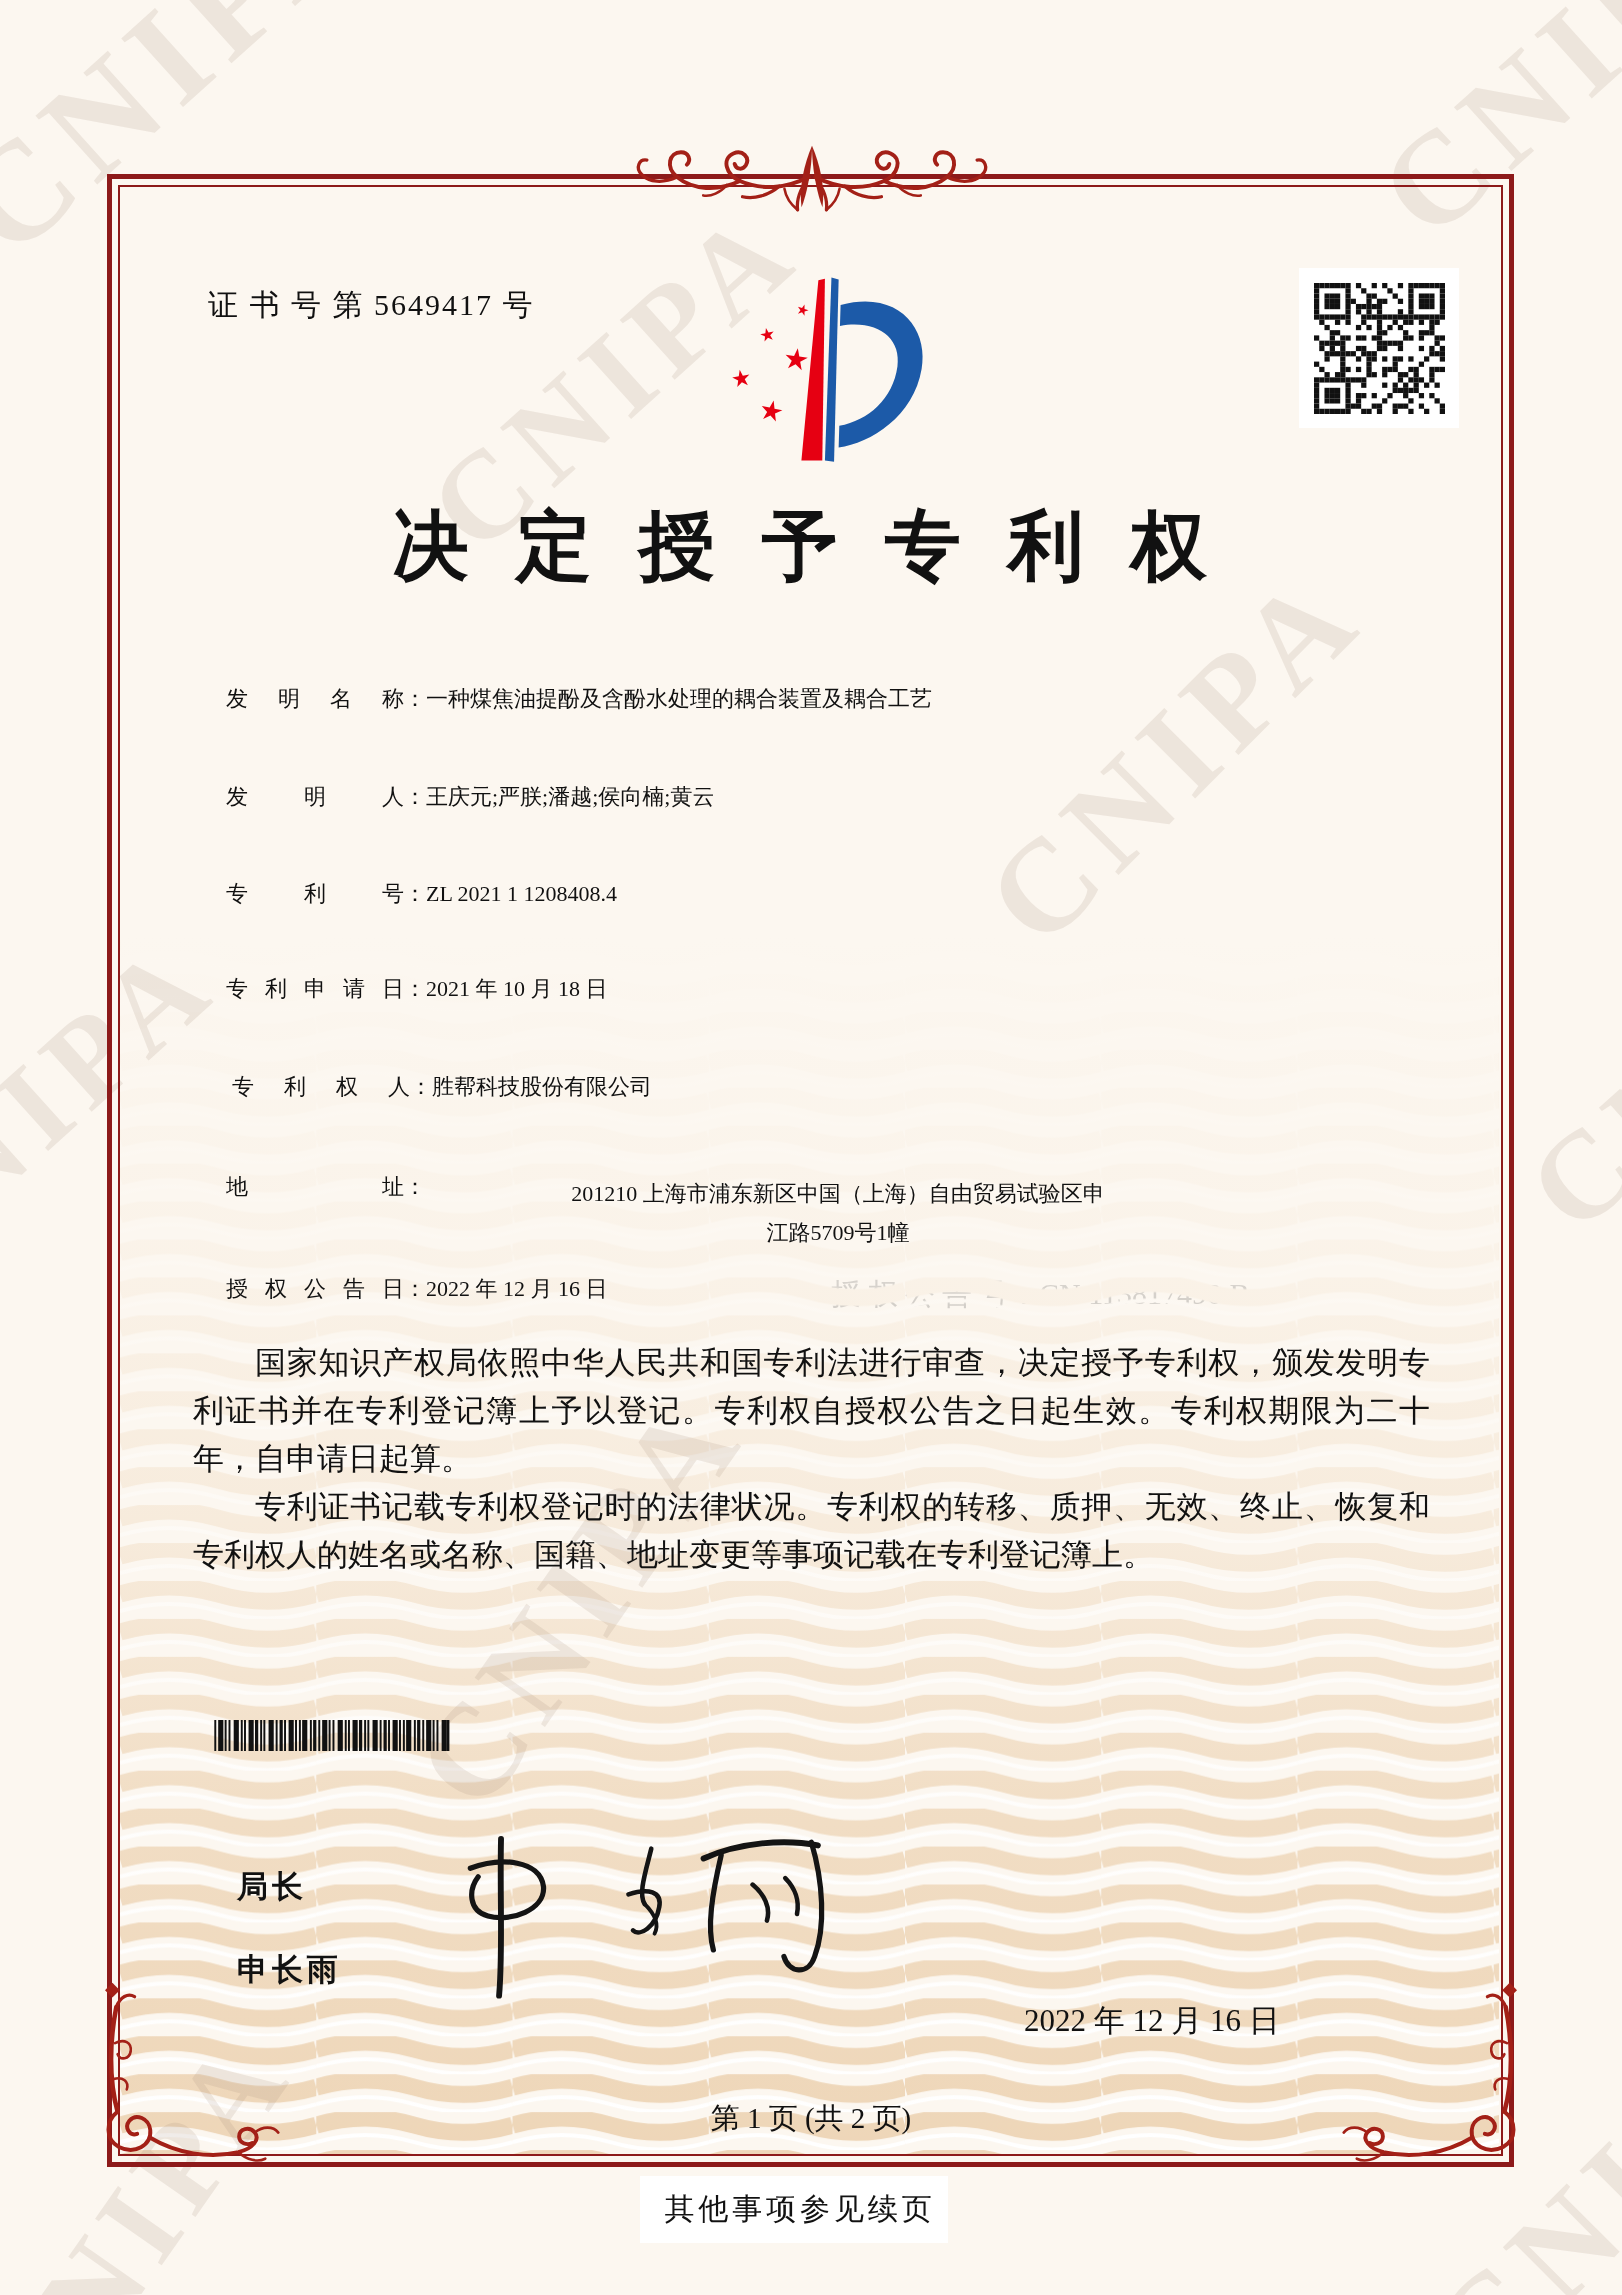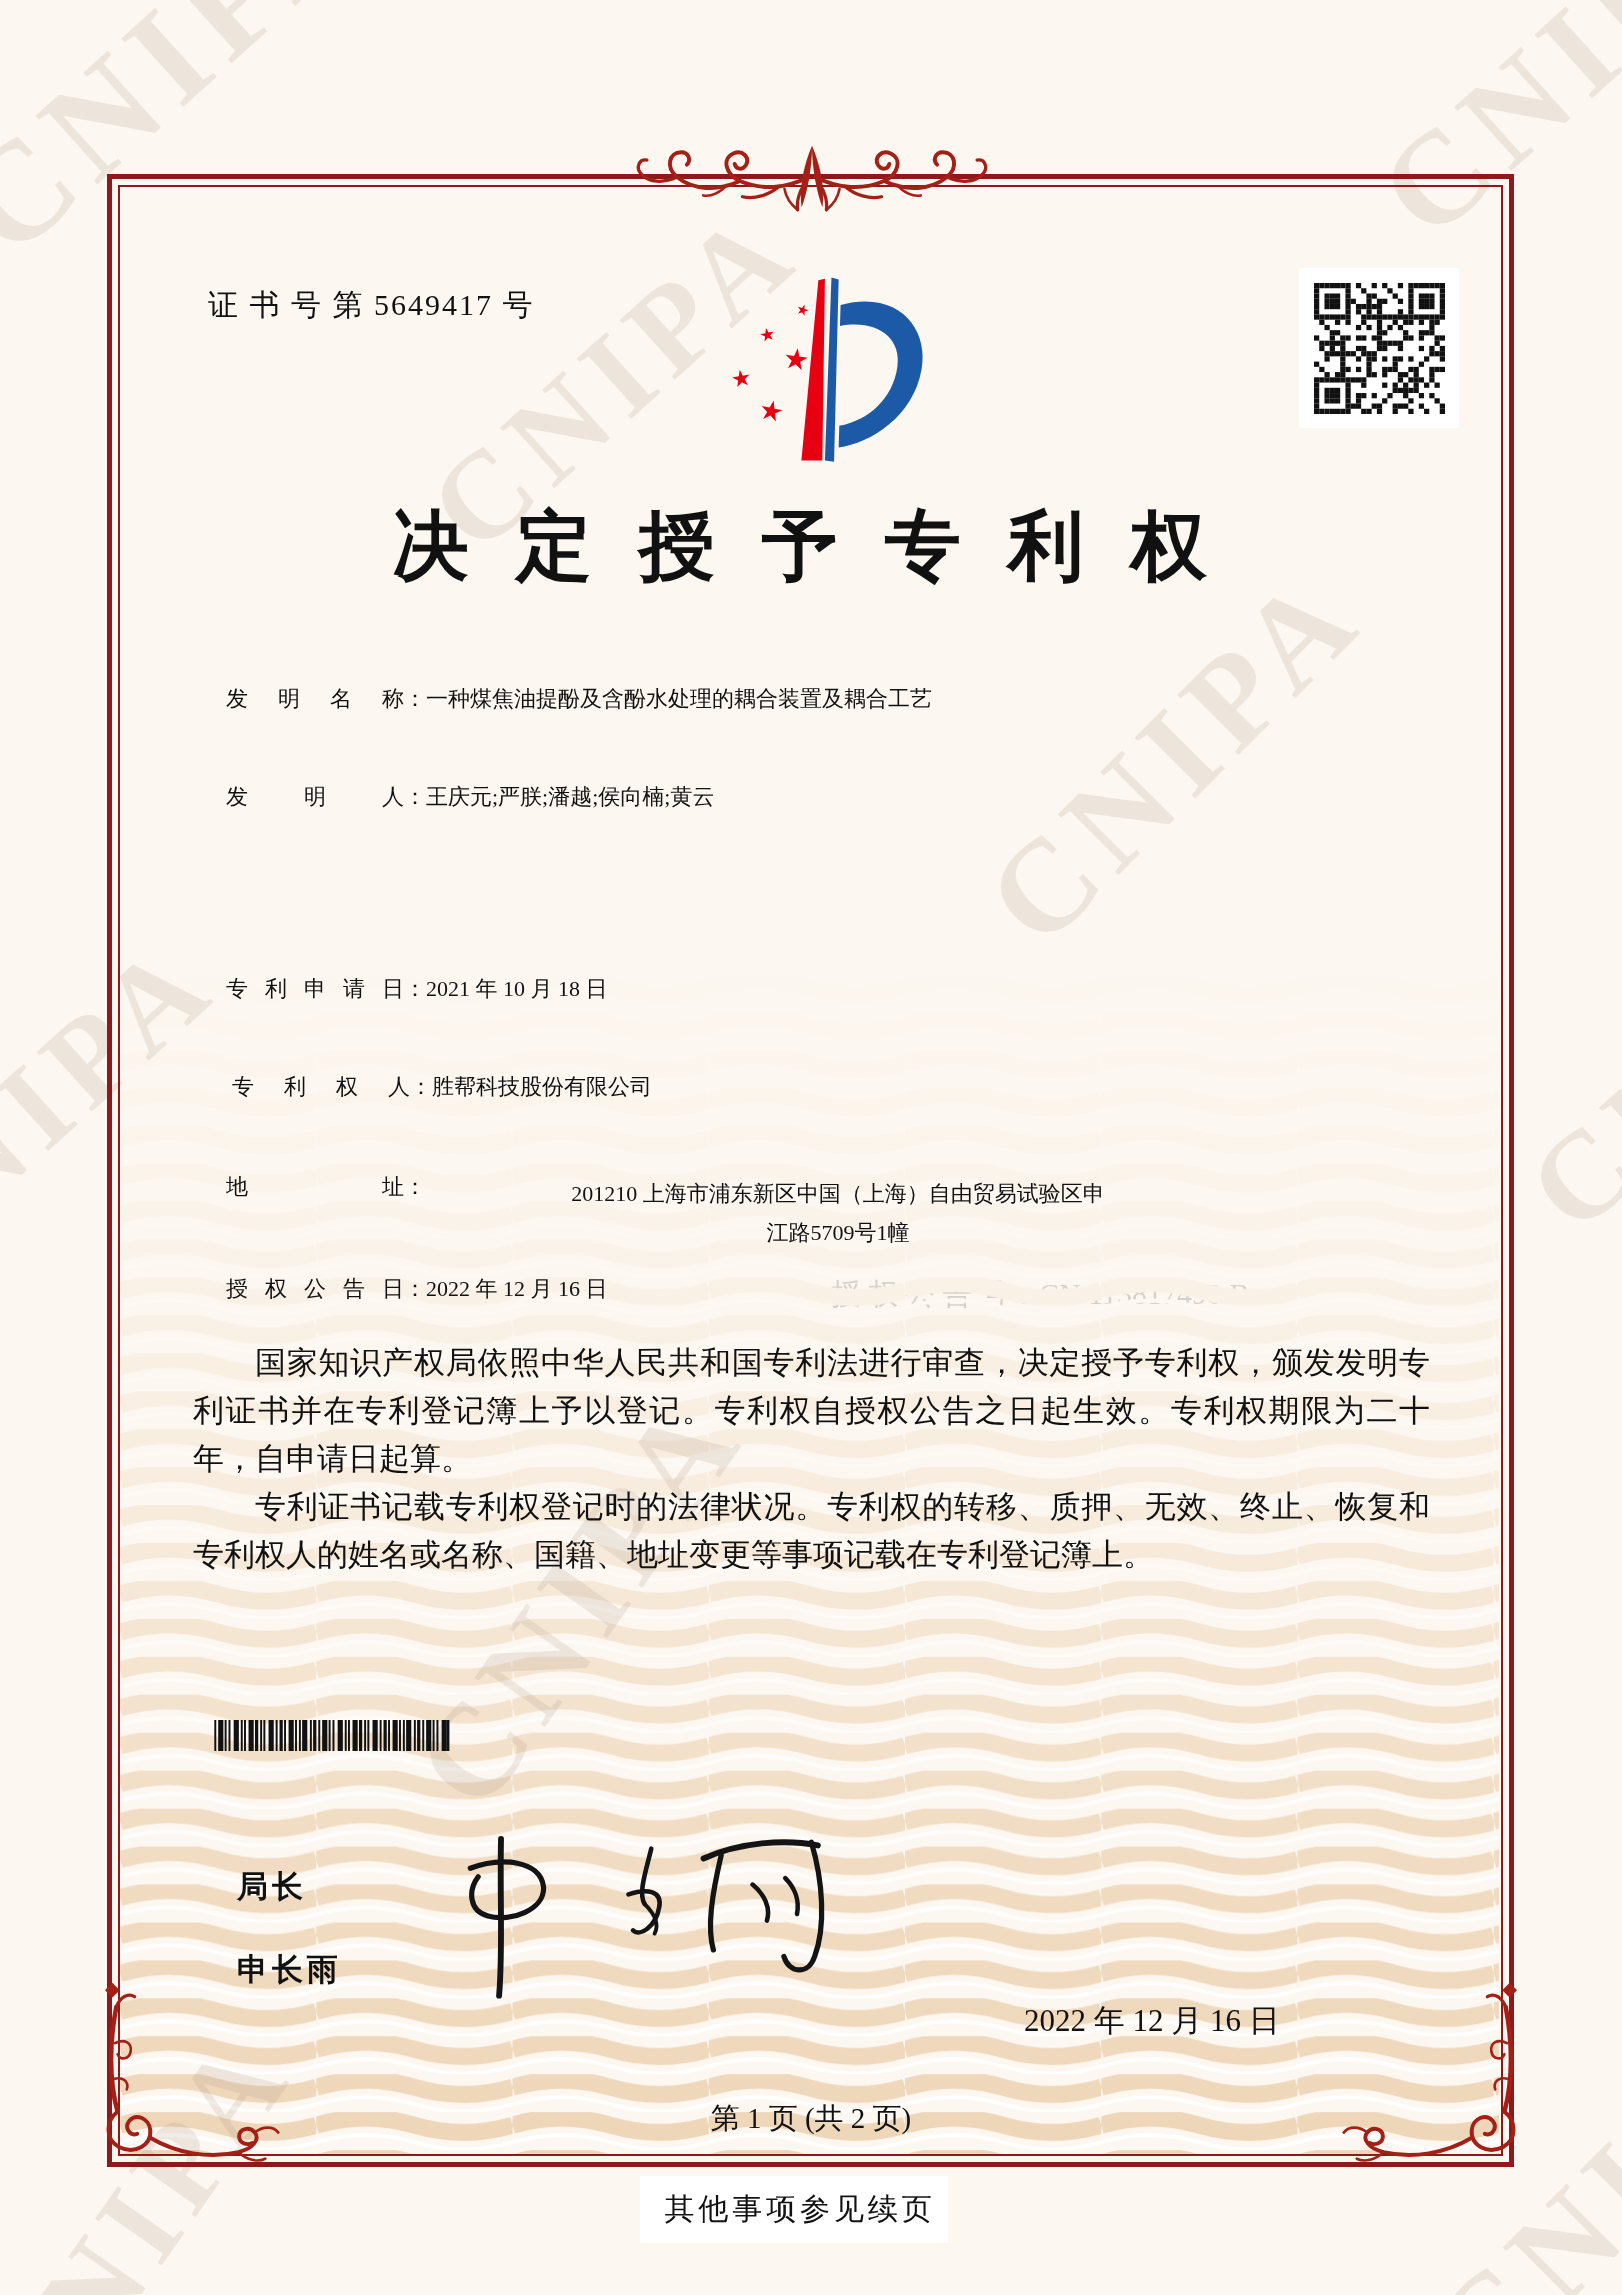--- a/index.html
+++ b/index.html
@@ -443,20 +443,23 @@
   </div>
 
   <div id="doc-title" class="content">决定授予专利权</div>
 
   <div id="row-name" class="content row">
     <span class="flabel">发明名称</span><span class="colon">：</span><span class="fvalue">一种煤焦油提酚及含酚水处理的耦合装置及耦合工艺</span>
   </div>
   <div id="row-inventors" class="content row">
     <span class="flabel">发明人</span><span class="colon">：</span><span class="fvalue">王庆元;严朕;潘越;侯向楠;黄云</span>
   </div>
+  <div id="row-patno" class="content row">
+    <span class="flabel">专利号</span><span class="colon">：</span><span class="fvalue">ZL 2021 1 1208408.4</span>
+  </div>
   <div id="row-filing" class="content row">
     <span class="flabel">专利申请日</span><span class="colon">：</span><span class="fvalue">2021 年 10 月 18 日</span>
   </div>
   <div id="row-patentee" class="content row">
     <span class="flabel">专利权人</span><span class="colon">：</span><span class="fvalue">胜帮科技股份有限公司</span>
   </div>
   <div id="row-address" class="content row">
     <span class="flabel">地址</span><span class="colon">：</span><span class="fvalue-block"><span>201210 上海市浦东新区中国（上海）自由贸易试验区申</span><br><span>江路5709号1幢</span></span>
   </div>
   <div id="row-grantdate" class="content row">

